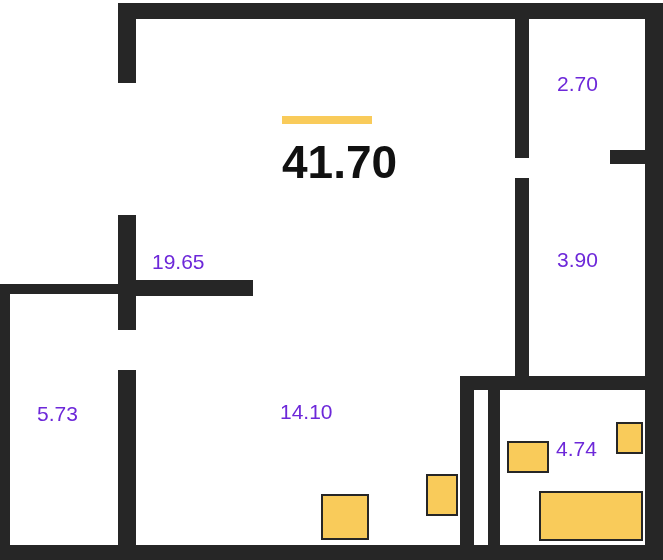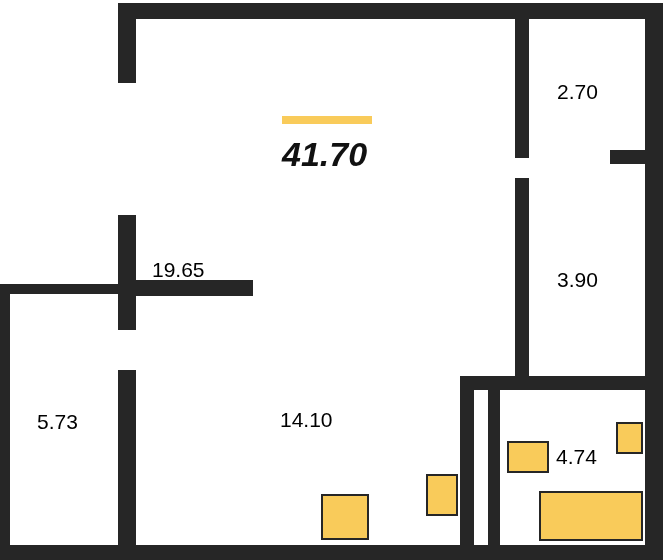--- a/index.html
+++ b/index.html
@@ -1,18 +1,18 @@
 <!DOCTYPE html>
 <html><head>
 <meta charset="utf-8">
 <style>
 body{margin:0;background:#fff;}
 #plan{position:relative;width:663px;height:560px;overflow:hidden;background:#fff;font-family:"Liberation Sans",sans-serif;}
-.lbl{position:absolute;font-size:21px;color:#000000;margin-top:8px;}
-.big{position:absolute;font-size:34px;font-weight:bold;color:#111;font-style:italic;}
+.lbl{position:absolute;font-size:21px;color:#6d28d9;}
+.big{position:absolute;font-size:46px;font-weight:bold;color:#111;}
 </style>
 </head>
 <body>
 
 <div id="plan">
 <svg width="663" height="560" style="position:absolute;left:0;top:0">
 <g fill="#262626">
 <rect x="118" y="3" width="545" height="16"></rect>
         <rect x="118" y="3" width="18" height="80"></rect>
         <rect x="118" y="215" width="18" height="115"></rect>
@@ -34,17 +34,17 @@
 <rect x="322" y="495" width="46" height="44"></rect>
         <rect x="427" y="475" width="30" height="40"></rect>
         <rect x="508" y="442" width="40" height="30"></rect>
 <rect x="617" y="423" width="25" height="30"></rect>
         <rect x="540" y="492" width="102" height="48"></rect>
 </g>
 </svg>
 <div class="big" style="left:282px;top:135px">41.70</div>
 <div class="lbl" style="left:152px;top:250px">19.65</div>
 <div class="lbl" style="left:557px;top:72px">2.70</div>
-<div class="lbl" style="left:557px;top:260px">3.90</div>
+<div class="lbl" style="left:557px;top:248px">3.90</div>
 <div class="lbl" style="left:280px;top:400px">14.10</div>
 <div class="lbl" style="left:37px;top:402px">5.73</div>
 <div class="lbl" style="left:556px;top:437px">4.74</div>
 </div>
 
 </body></html>

